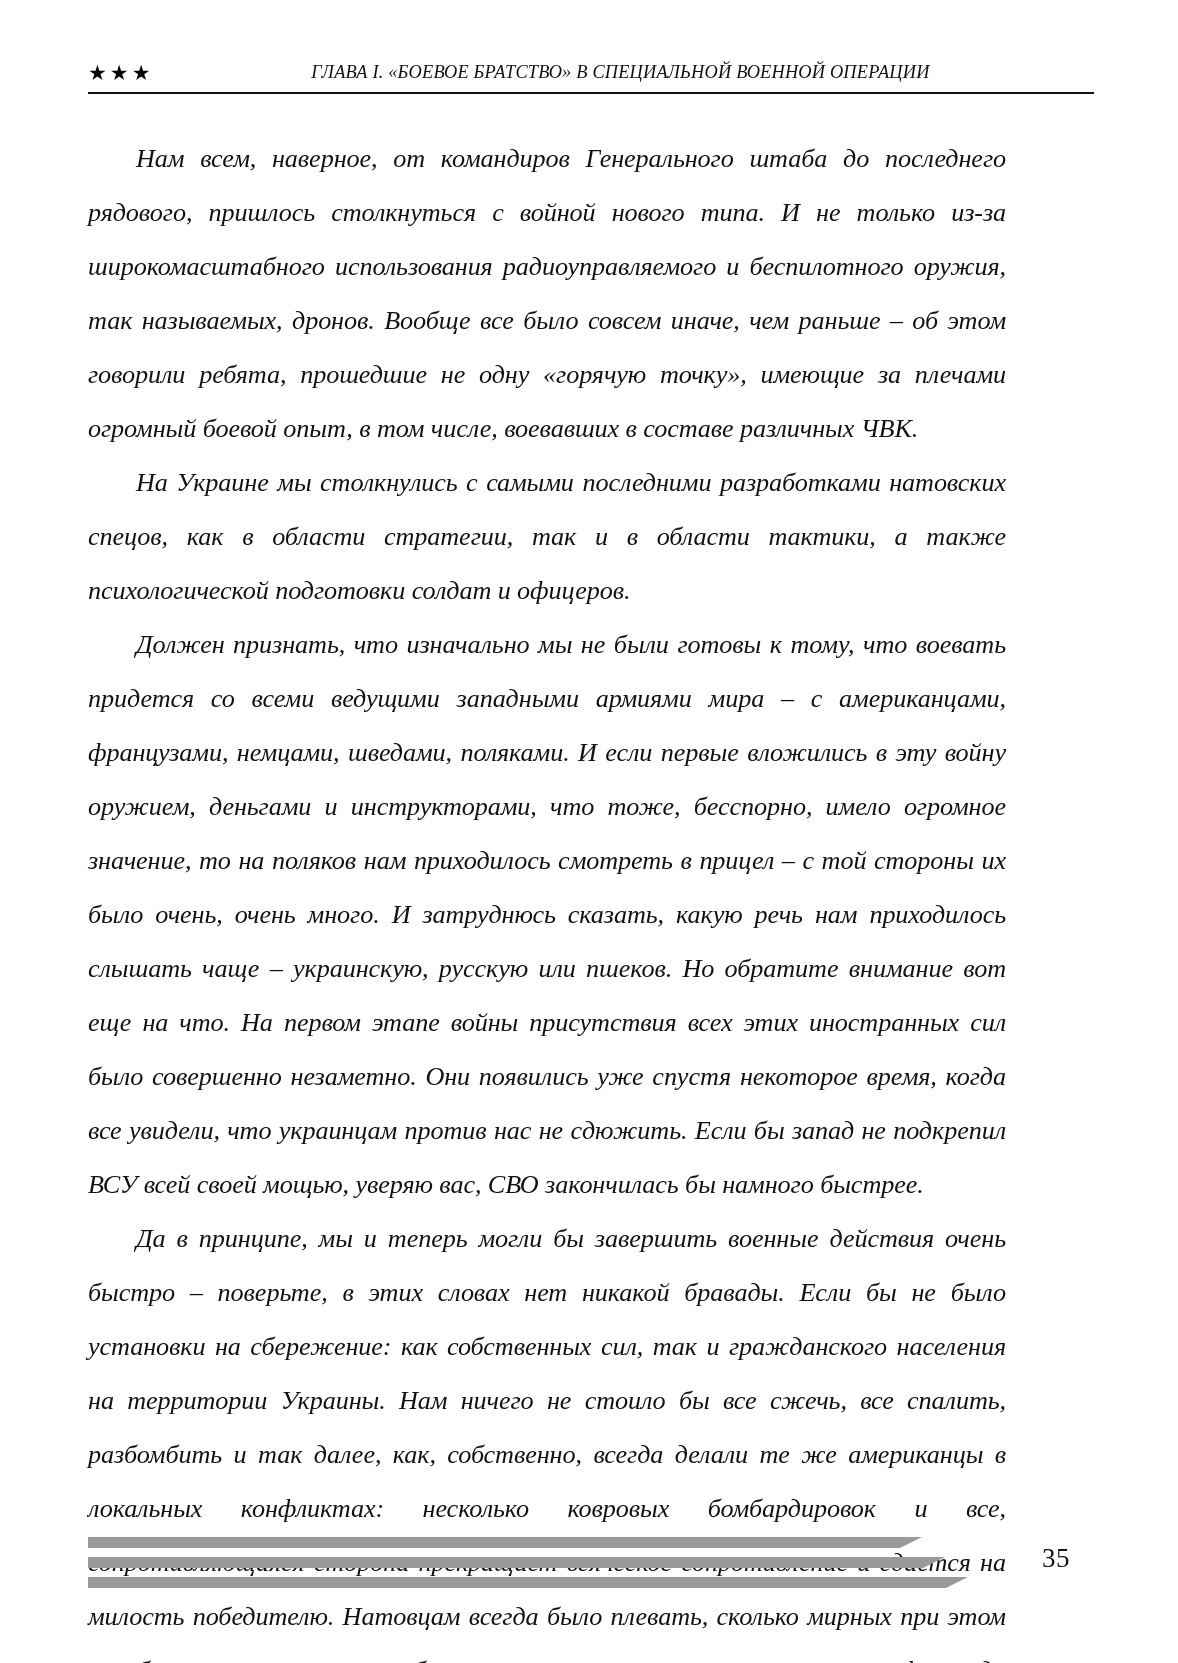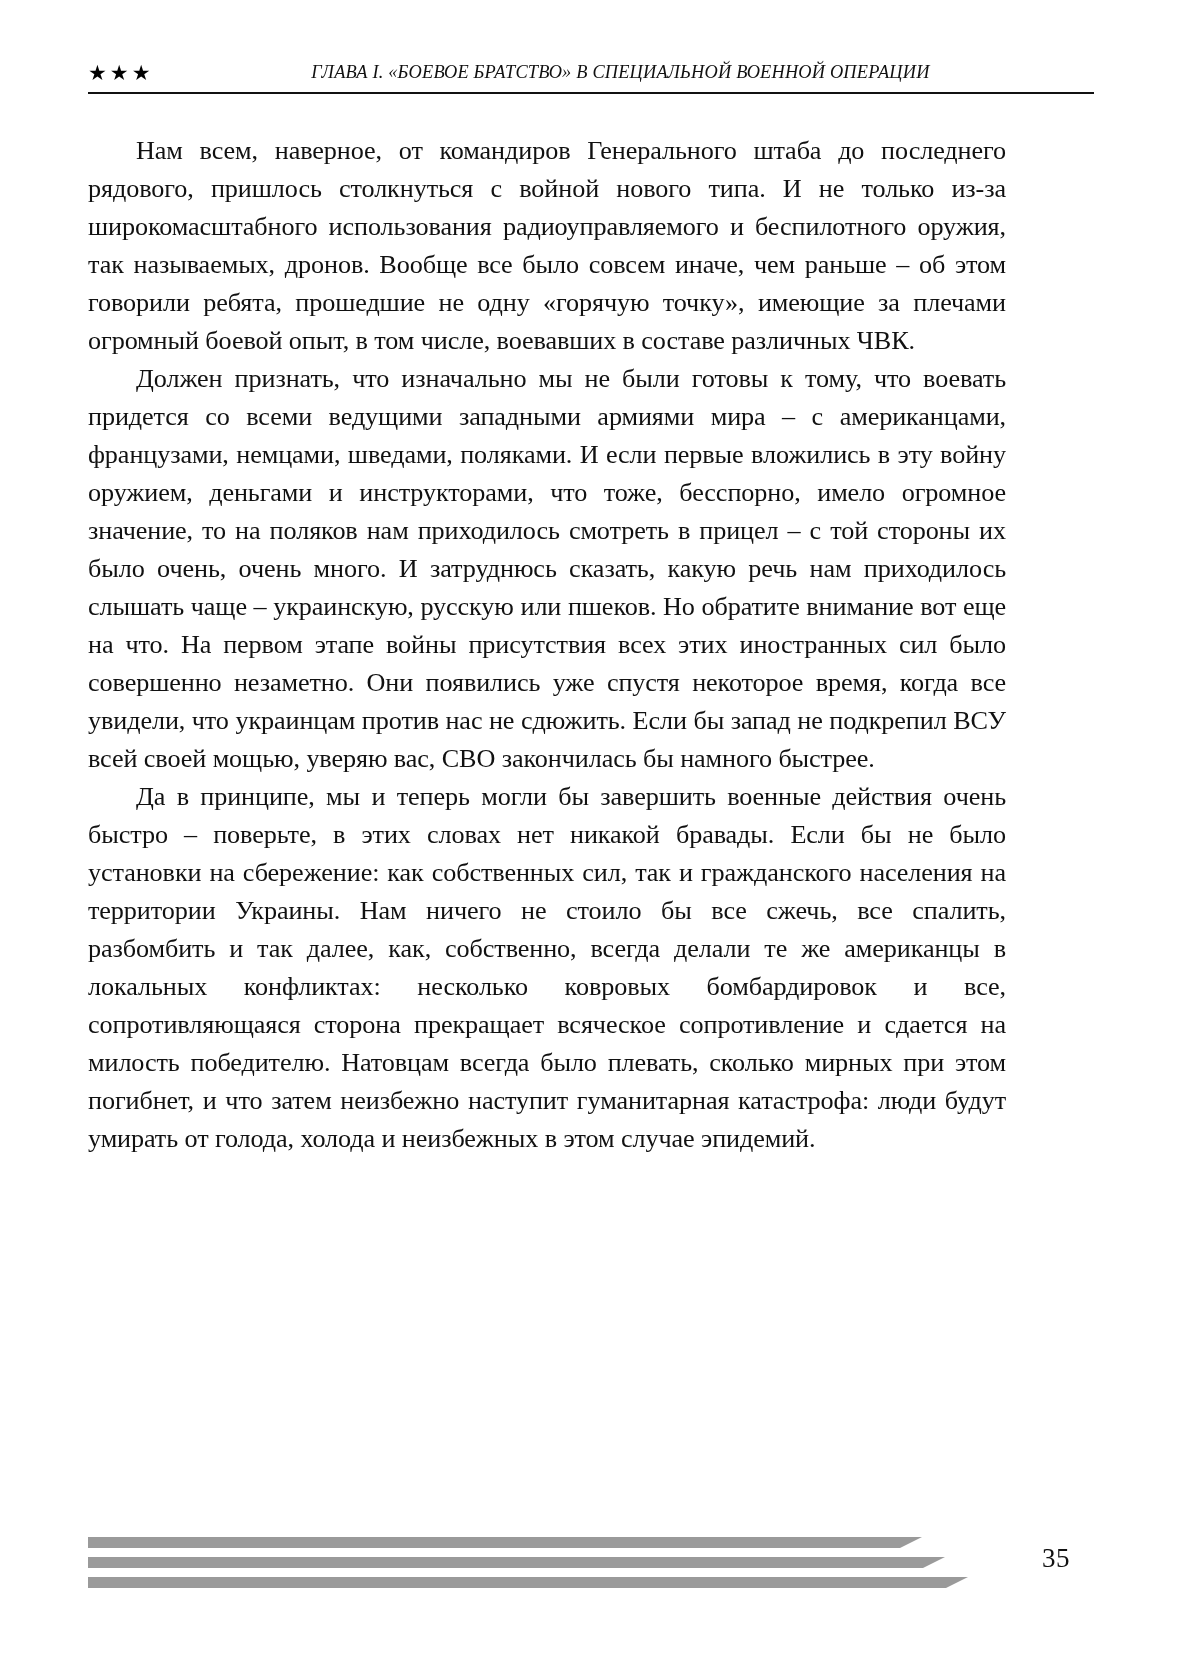--- a/index.html
+++ b/index.html
@@ -69,24 +69,25 @@
     left: 88px;
     top: 132px;
     width: 918px;
   }
   .body-text p {
     margin: 0;
     text-indent: 48px;
     text-align: justify;
     text-justify: inter-word;
     font-size: 26.2px;
-    line-height: 38px;
+    line-height: 54px;
     letter-spacing: -0.1px;
     word-spacing: 0px;
     hyphens: manual;
+    font-style: italic;
     -webkit-hyphens: manual;
   }
   .body-text p.last-line-left::after {
     content: "";
     display: inline-block;
     width: 100%;
   }
 
   
   .footer {
@@ -132,20 +133,21 @@
 <div class="page">
 
   <div class="running-head">
     <span class="stars">★★★</span>
     <span class="head-title">ГЛАВА I. «БОЕВОЕ БРАТСТВО» В СПЕЦИАЛЬНОЙ ВОЕННОЙ ОПЕРАЦИИ</span>
   </div>
   <div class="head-rule"></div>
 
   <div class="body-text">
     <p>Нам всем, наверное, от командиров Генерального штаба до последнего рядового, пришлось столкнуться с войной нового типа. И не только из-за широкомасштабного использования радиоуправляемого и беспилотного оружия, так называемых, дронов. Вообще все было совсем иначе, чем раньше – об этом говорили ребята, прошедшие не одну «горячую точку», имеющие за плечами огромный боевой опыт, в том числе, воевавших в составе различных ЧВК.</p>
+    <p>На Украине мы столкнулись с самыми последними разработками натовских спецов, как в области стратегии, так и в области тактики, а также психологической подготовки солдат и офицеров.</p>
     <p>Должен признать, что изначально мы не были готовы к тому, что воевать придется со всеми ведущими западными армиями мира – с американцами, французами, немцами, шведами, поляками. И если первые вложились в эту войну оружием, деньгами и инструкторами, что тоже, бесспорно, имело огромное значение, то на поляков нам приходилось смотреть в прицел – с той стороны их было очень, очень много. И затруднюсь сказать, какую речь нам приходилось слышать чаще – украинскую, русскую или пшеков. Но обратите внимание вот еще на что. На первом этапе войны присутствия всех этих иностранных сил было совершенно незаметно. Они появились уже спустя некоторое время, когда все увидели, что украинцам против нас не сдюжить. Если бы запад не подкрепил ВСУ всей своей мощью, уверяю вас, СВО закончилась бы намного быстрее.</p>
     <p>Да в принципе, мы и теперь могли бы завершить военные действия очень быстро – поверьте, в этих словах нет никакой бравады. Если бы не было установки на сбережение: как собственных сил, так и гражданского населения на территории Украины. Нам ничего не стоило бы все сжечь, все спалить, разбомбить и так далее, как, собственно, всегда делали те же американцы в локальных конфликтах: несколько ковровых бомбардировок и все, сопротивляющаяся сторона прекращает всяческое сопротивление и сдается на милость победителю. Натовцам всегда было плевать, сколько мирных при этом погибнет, и что затем неизбежно наступит гуманитарная катастрофа: люди будут умирать от голода, холода и неизбежных в этом случае эпидемий.</p>
   </div>
 
   <div class="footer">
     <div class="bar bar-1">
         <span class="tip"></span>
       </div>
     <div class="bar bar-2">
         <span class="tip"></span>

